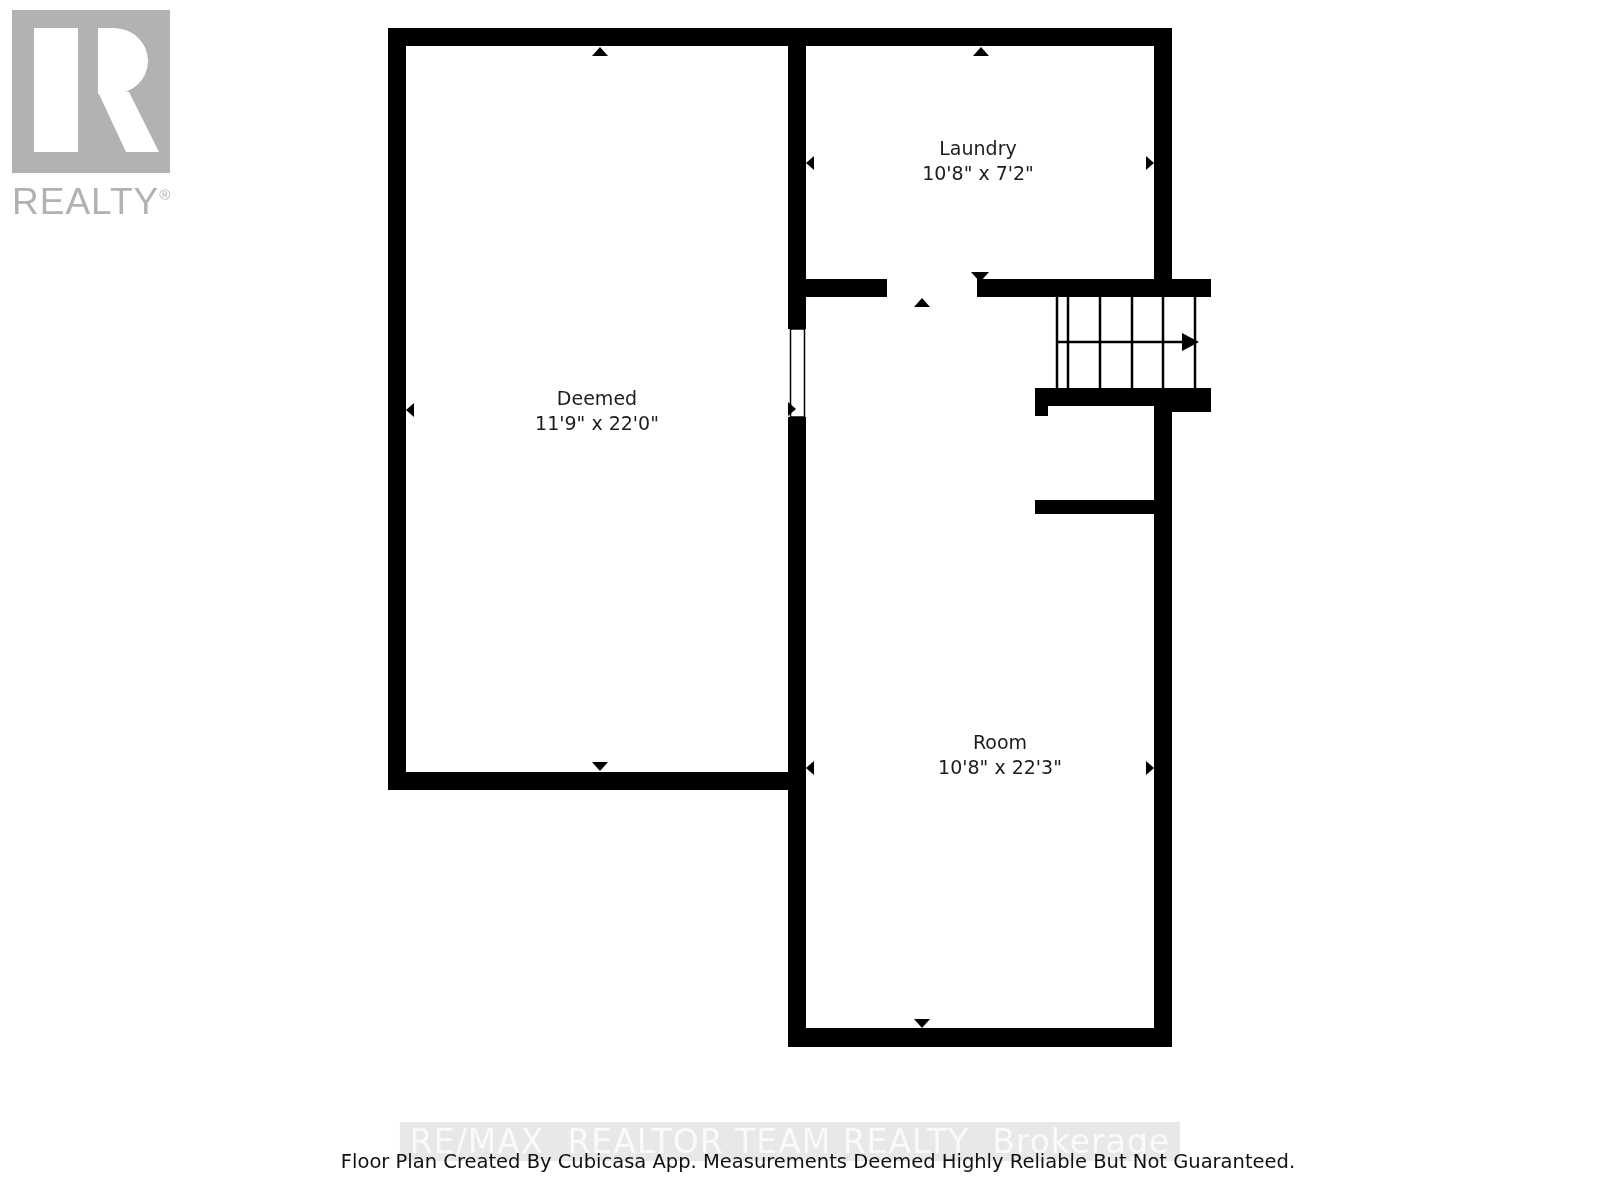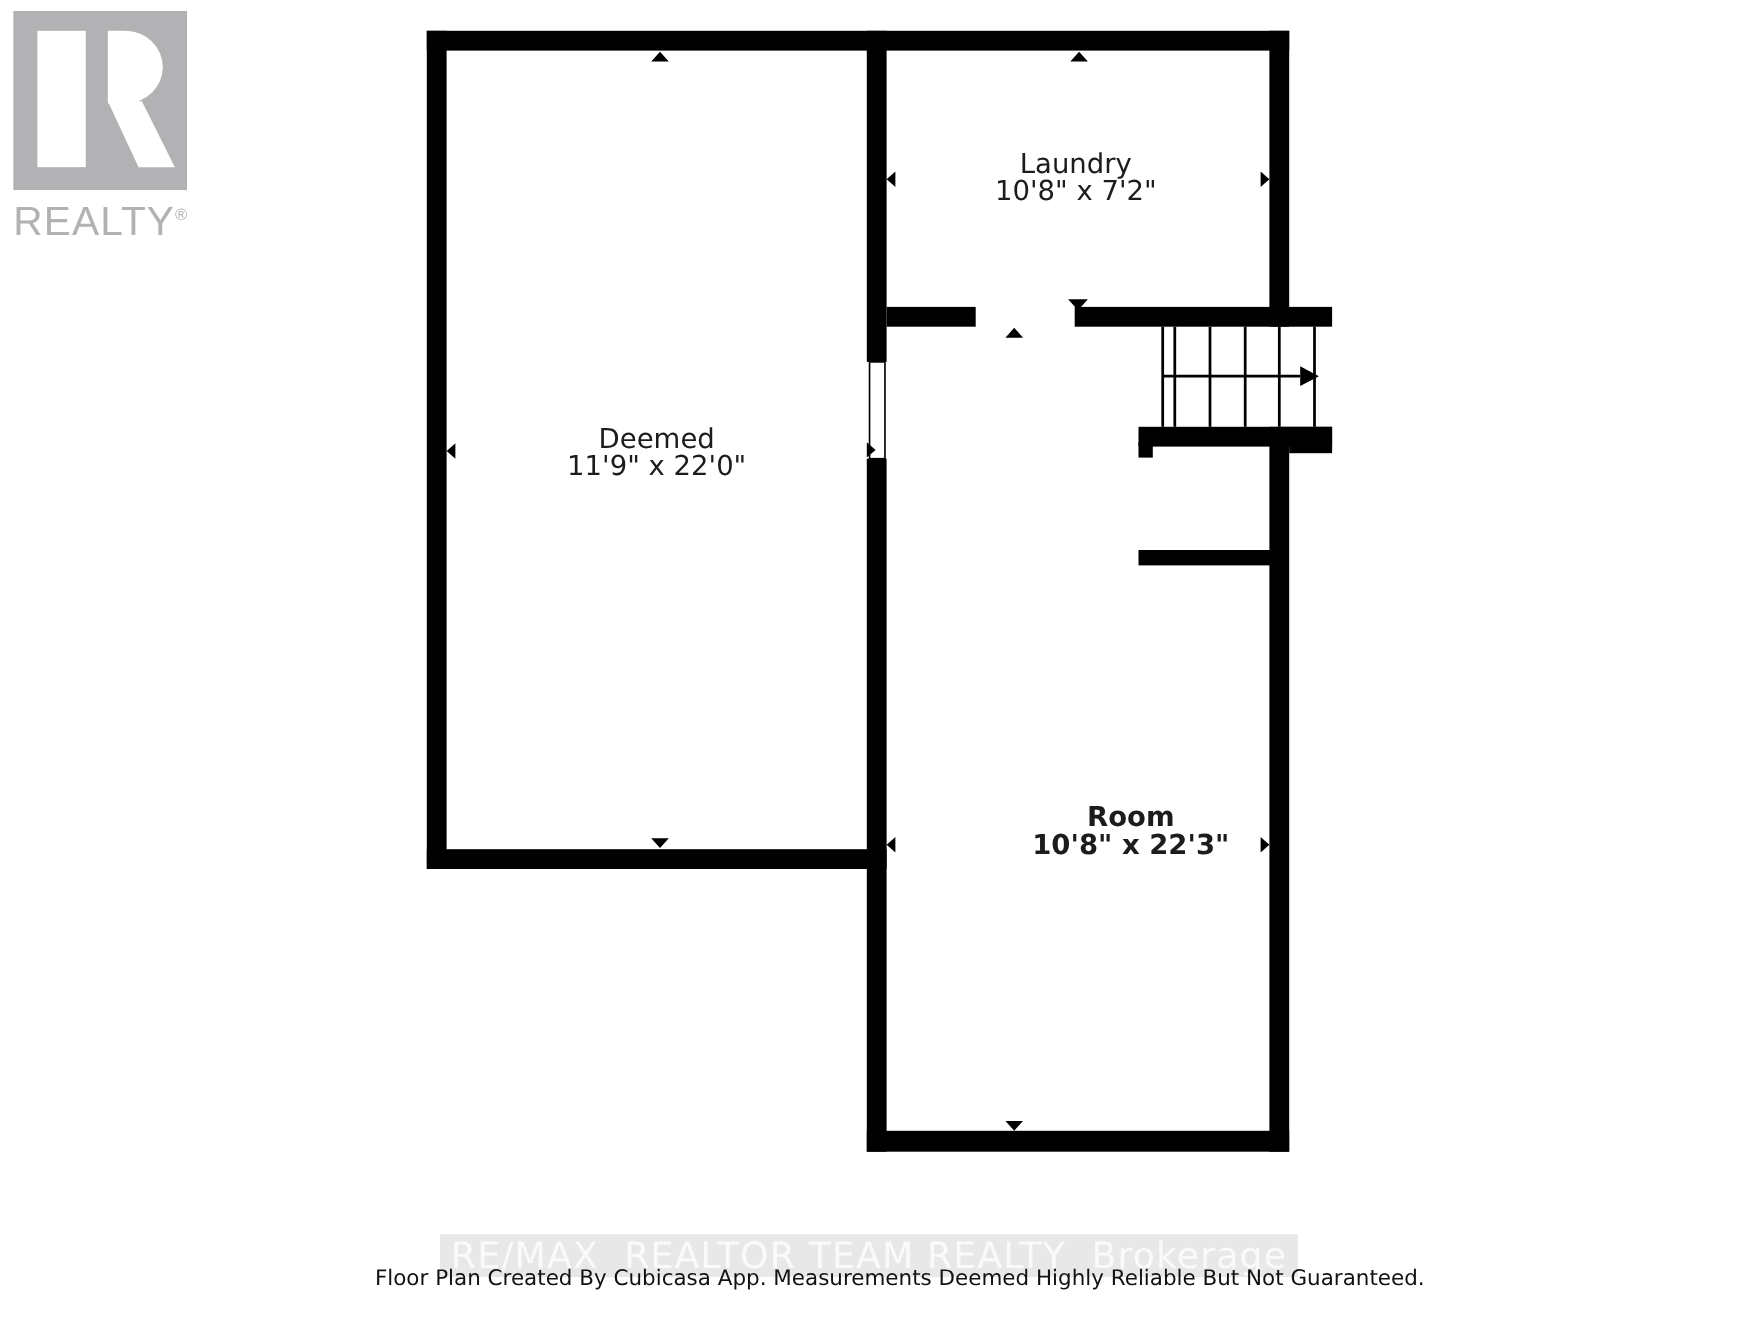--- a/index.html
+++ b/index.html
@@ -25,21 +25,21 @@
     color: var(--logo-gray,#b2b2b4);
     font-family:"Liberation Sans", sans-serif;
     white-space:nowrap;
   }
   #logo-text sup { font-size:15px; vertical-align:14px; letter-spacing:0; }
 
   
   .room-label {
     position:absolute; transform:translateX(-50%);
     text-align:center; color: var(--label-text,#1c1c1c);
-    font-size:25px; line-height:25px; white-space:nowrap;
+    font-size:19px; line-height:25px; white-space:nowrap;
   }
 
   
   #watermark {
     position:absolute; left:790px; top:1122px; transform:translateX(-50%);
     font-size:33px; letter-spacing:1px; white-space:pre;
     color: var(--watermark-text,#fafafa);
     background: var(--watermark-band,#e8e8e8);
     padding:0 10px;
   }
@@ -110,21 +110,21 @@
   </svg>
 
   <div class="room-label" style="left:597px; top:386px;">
     <div>Deemed</div>
     <div>11'9" x 22'0"</div>
   </div>
   <div class="room-label" style="left:978px; top:136px;">
     <div>Laundry</div>
     <div>10'8" x 7'2"</div>
   </div>
-  <div class="room-label" style="left:1028px; top:730px;font-weight:bold;">
+  <div class="room-label" style="left:1000px; top:730px;">
     <div>Room</div>
     <div>10'8" x 22'3"</div>
   </div>
 
   <div id="watermark">RE/MAX  REALTOR TEAM REALTY  Brokerage</div>
   <div id="footer-note">Floor Plan Created By Cubicasa App. Measurements Deemed Highly Reliable But Not Guaranteed.</div>
 
 </div>
 
 </body></html>

